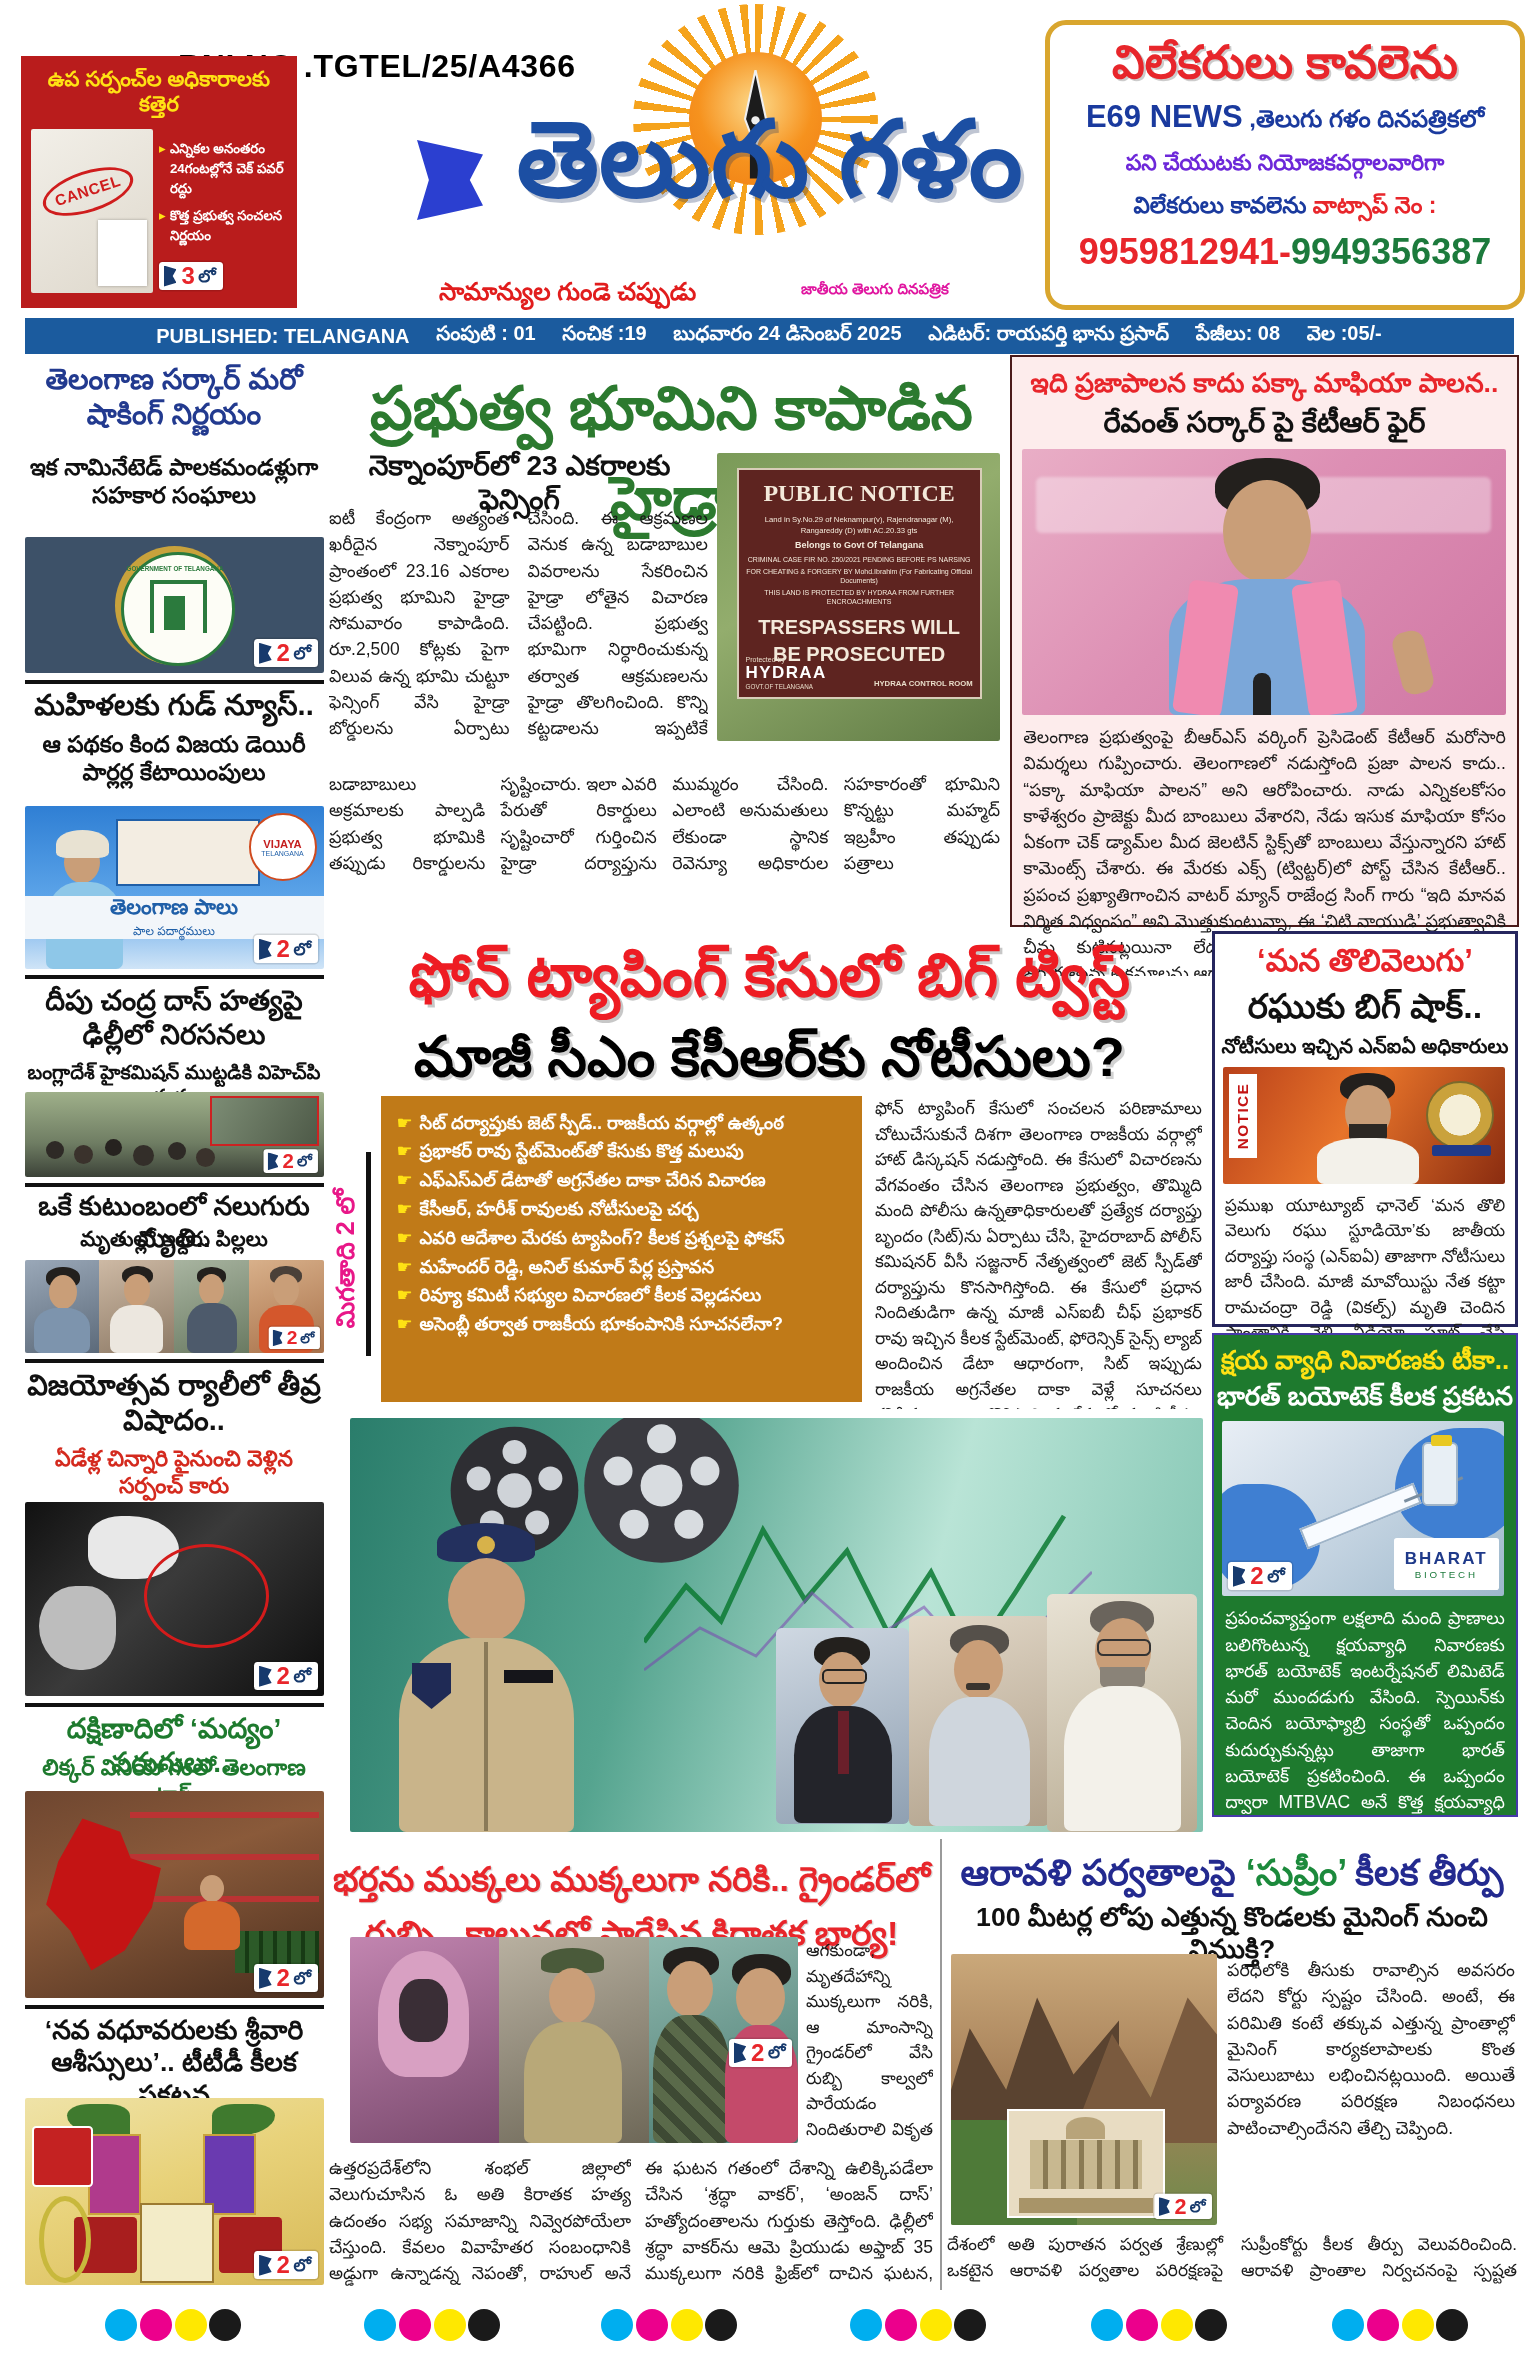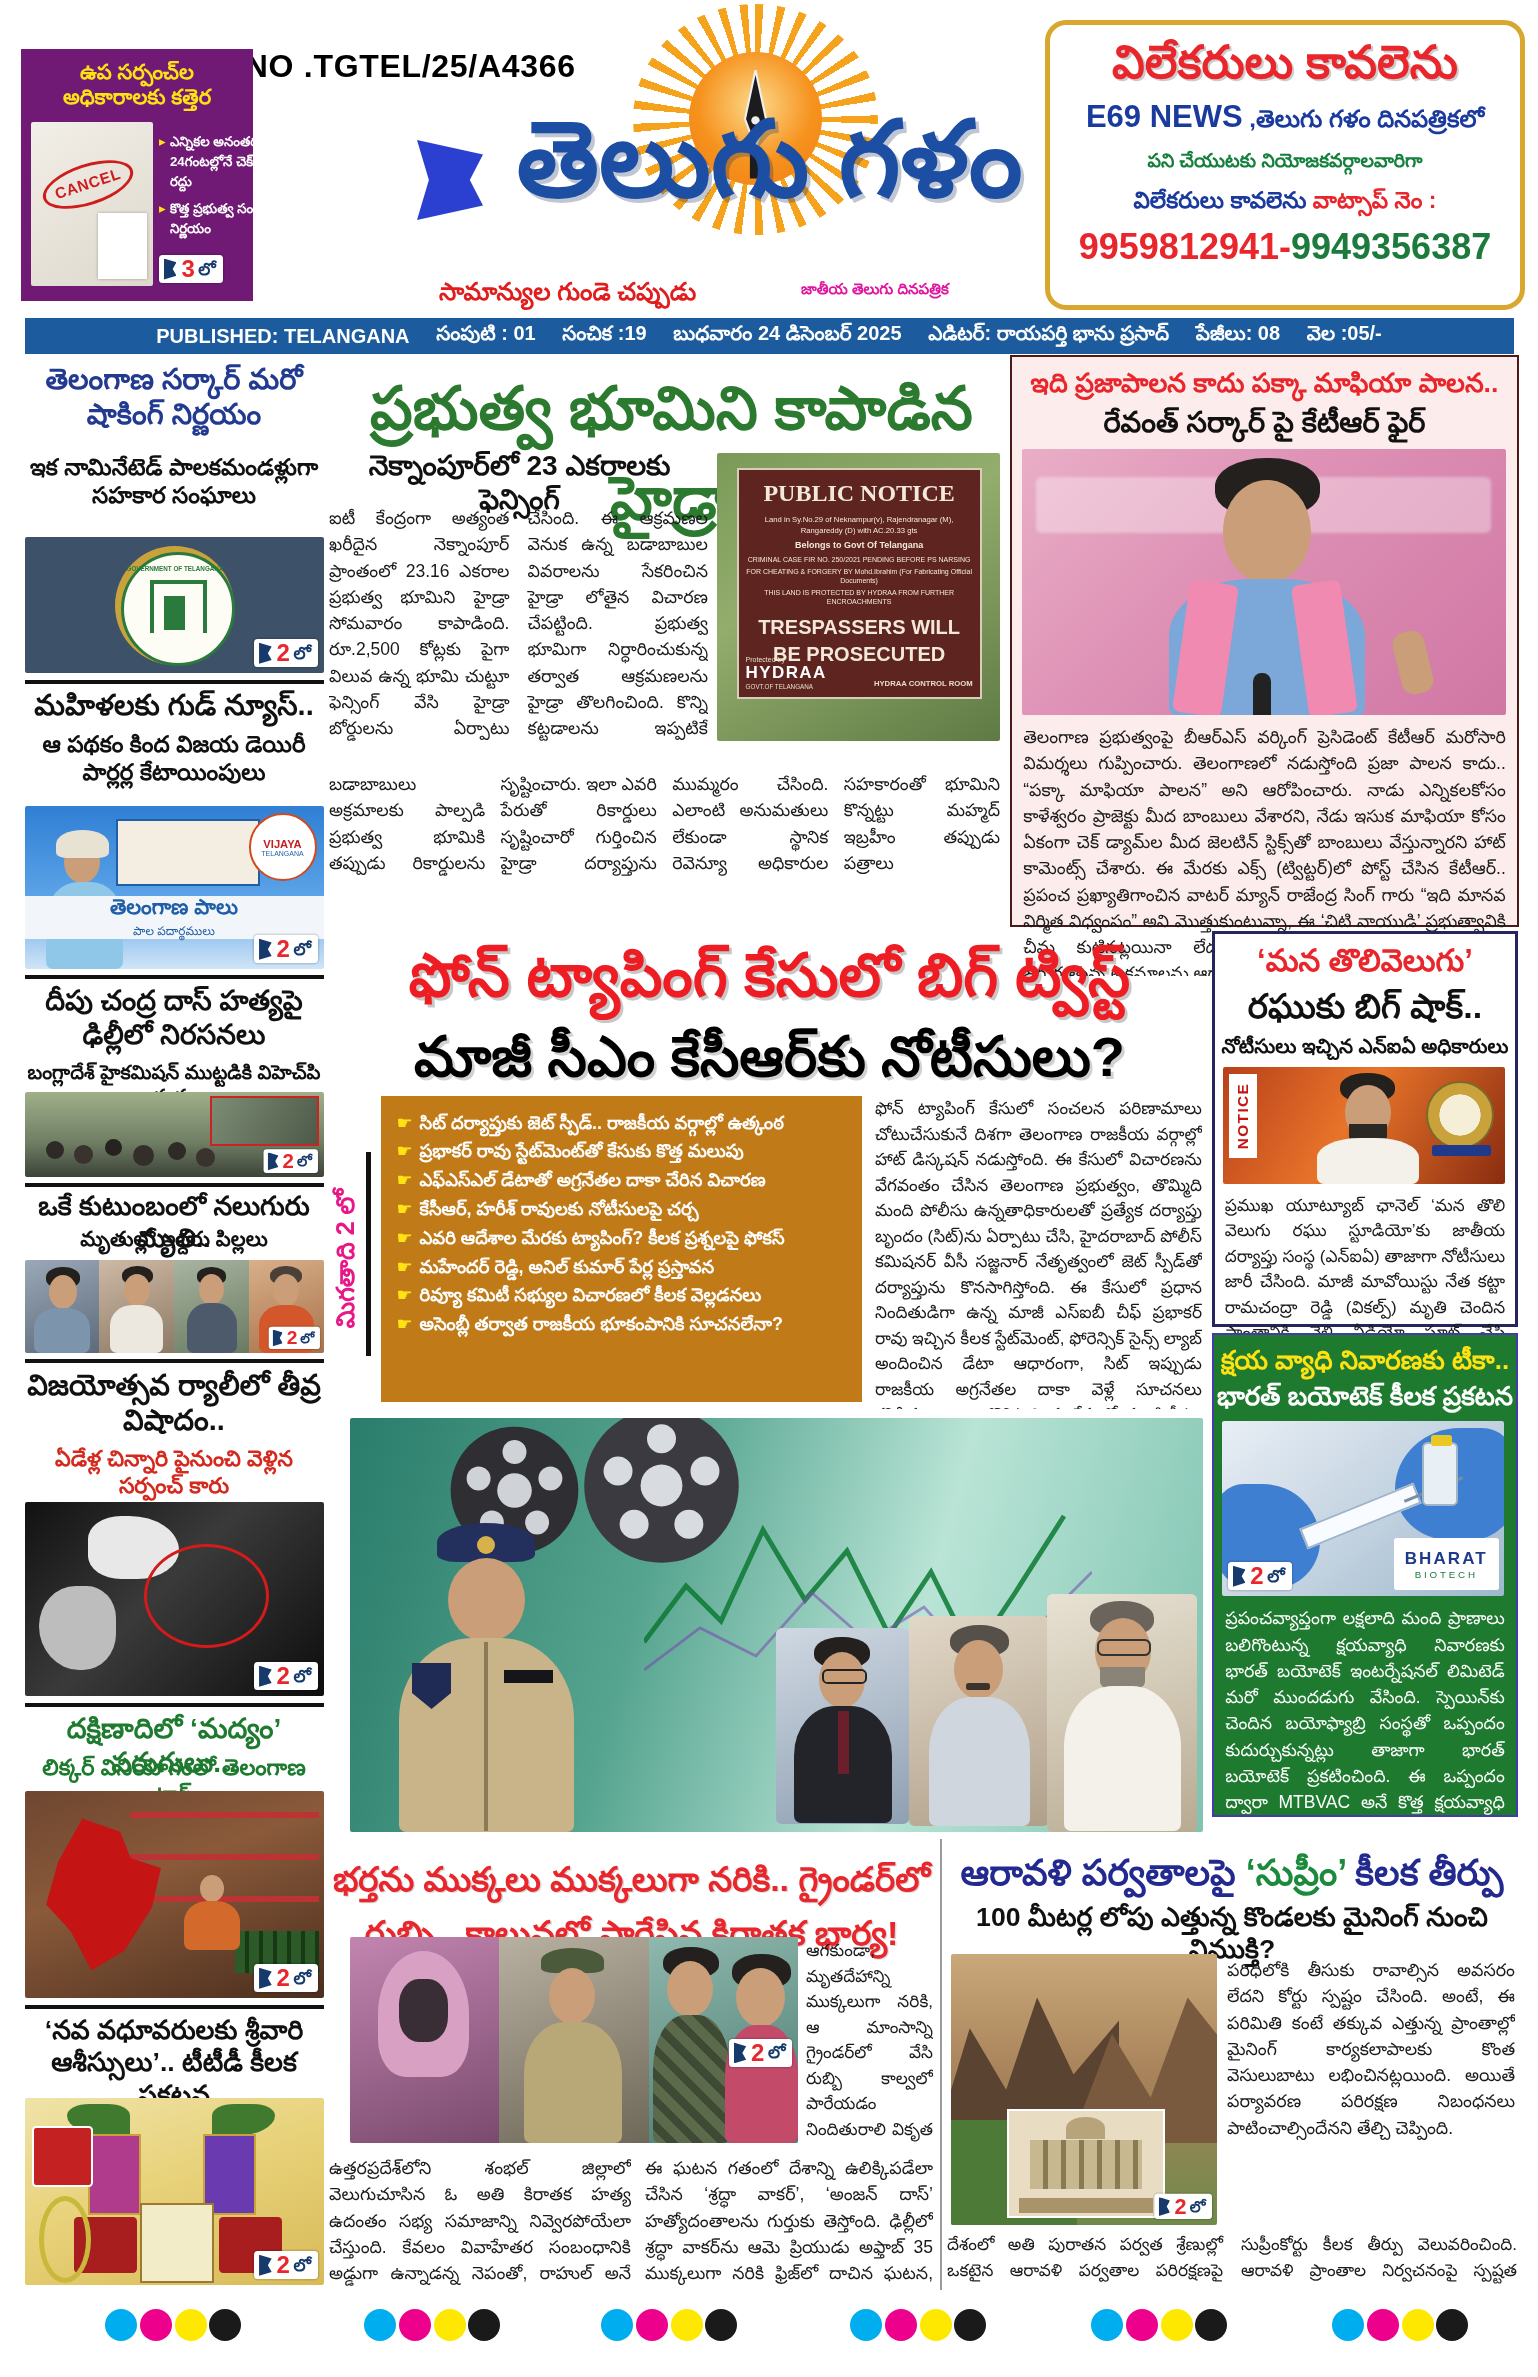--- a/index.html
+++ b/index.html
@@ -30,21 +30,21 @@
   .bullet-row .pt{color:#ffe214;margin-right:7px;font-size:18px;}
   .board-line{color:#f3e9da;text-align:center;line-height:1.35;}
 </style>
 </head>
 <body>
 
 <div id="page">
 
   <div class="abs bold" style="left:178px;top:48px;font-size:32px;letter-spacing:0.7px;color:#000;">RNI NO .TGTEL/25/A4366</div>
 
-  <div class="abs" style="left:21px;top:49px;width:232px;height:252px;background:#701a75;">
+  <div class="abs" style="left:21px;top:56px;width:276px;height:252px;background:#b91c1c;">
     <div class="hl" style="color:#ffe214;font-size:21px;padding:9.8px 5.6px 4.2px 5.6px;">ఉప సర్పంచ్‌ల అధికారాలకు కత్తెర</div>
     <div class="photo" style="left:9.8px;top:73px;width:122px;height:164px;background:linear-gradient(145deg,#f2efe8,#ded8cc);">
       <div style="position:absolute;left:9.8px;top:42px;transform:rotate(-18deg);border:3.5px solid #cf1d1d;border-radius:50%;padding:8.4px 9.8px;">
         <span style="color:#cf1d1d;font-weight:bold;font-size:15.4px;letter-spacing:0.7px;">CANCEL</span>
       </div>
       <div style="position:absolute;right:5.6px;bottom:7px;width:49px;height:66px;background:#fff;box-shadow:0 0 2.8px rgba(0,0,0,.3);"></div>
     </div>
     <div class="abs" style="left:138px;top:83px;width:129px;color:#fff;font-size:13.3px;line-height:1.5;font-weight:bold;">
       <div style="display:flex;">
           <span class="pt" style="color:#ffe214;margin-right:4.2px;">▸</span>
@@ -72,21 +72,21 @@
   <div class="abs" style="left:417px;top:140px;width:66px;height:80px;background:#2b3fd0;clip-path:polygon(0 0,100% 18%,80% 50%,100% 82%,0 100%,18% 50%);"></div>
   <div class="abs hl" style="left:427px;top:80px;width:685px;font-size:106px;color:#1c4fa3;text-shadow:3.5px 3.5px 0 rgba(25,45,95,.28);line-height:1.5;">తెలుగు గళం</div>
   <div class="abs bold" style="left:439px;top:278px;font-size:24.5px;color:#e11d1d;">సామాన్యుల గుండె చప్పుడు</div>
   <div class="abs bold" style="left:801px;top:280px;font-size:15px;color:#e016a0;">జాతీయ తెలుగు దినపత్రిక</div>
 
   <div class="abs ctr" style="left:1045px;top:19.6px;width:470px;height:280px;border:5.6px solid #d9a62e;border-radius:21px;background:#fff;">
     <div class="hl" style="color:#e8262b;font-size:46px;margin-top:9.8px;text-shadow:2.1px 2.1px 0 rgba(0,0,0,.2);">విలేకరులు కావలెను</div>
     <div style="margin-top:8.4px;">
       <span class="bold" style="color:#1a3a9e;font-size:31px;">E69 NEWS</span><span class="bold" style="color:#1a3a9e;font-size:24px;"> ,తెలుగు గళం దినపత్రికలో</span>
     </div>
-    <div class="bold" style="color:#15803d;font-size:19px;margin-top:11.2px;">పని చేయుటకు నియోజకవర్గాలవారిగా</div>
+    <div class="bold" style="color:#6d28d9;font-size:22px;margin-top:11.2px;">పని చేయుటకు నియోజకవర్గాలవారిగా</div>
     <div style="margin-top:11.2px;">
       <span class="bold" style="color:#1a3a9e;font-size:23px;">విలేకరులు కావలెను </span><span class="bold" style="color:#e8262b;font-size:23px;">వాట్సాప్ నెం :</span>
     </div>
     <div style="margin-top:7px;">
       <span class="bold" style="color:#e8262b;font-size:36px;">9959812941-</span><span class="bold" style="color:#1c7a3c;font-size:36px;">9949356387</span>
     </div>
   </div>
 
   <div class="abs" style="left:24.5px;top:318px;width:1489px;height:36px;background:#1b5b9e;display:flex;align-items:center;justify-content:center;gap:26.6px;color:#fff;font-weight:bold;font-size:20px;">
     <span>PUBLISHED: TELANGANA</span>

